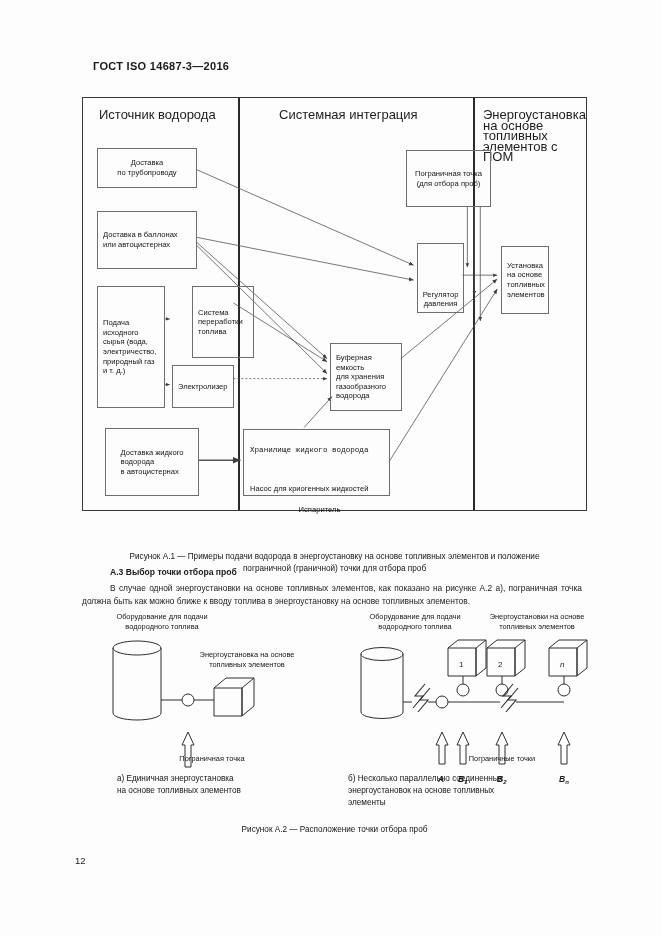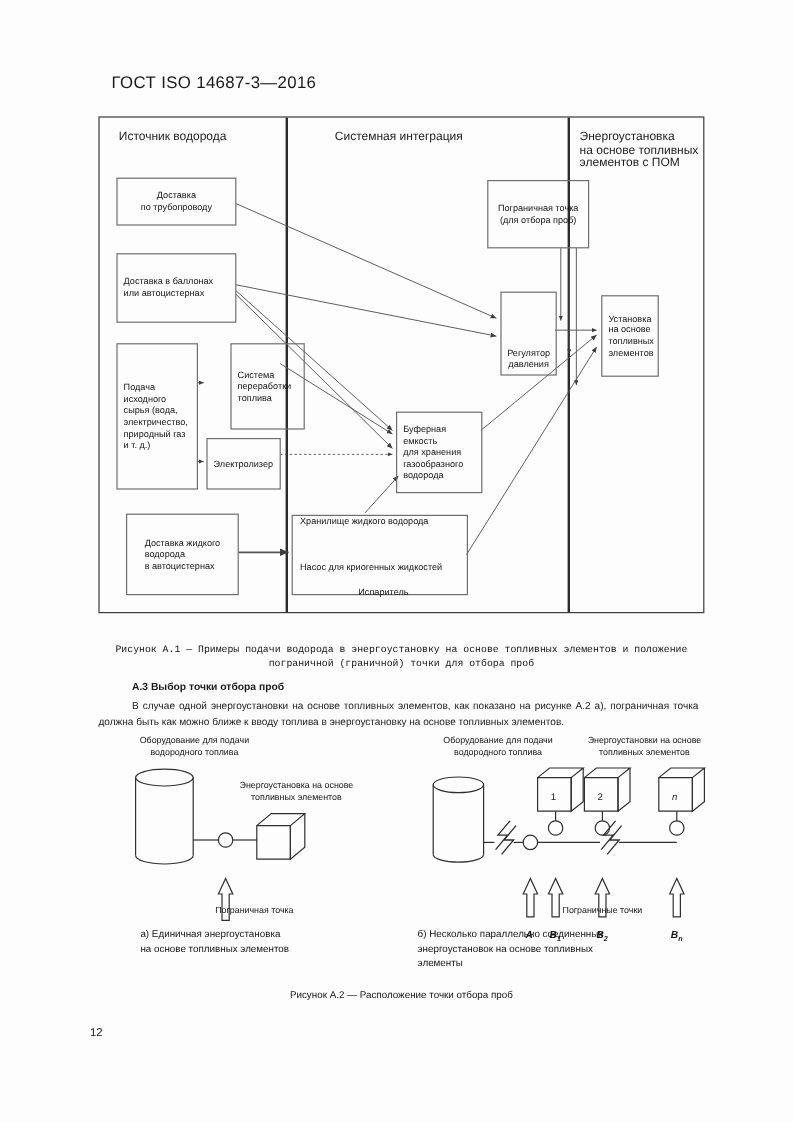--- a/index.html
+++ b/index.html
@@ -18,22 +18,22 @@
   .page {
     position: absolute;
     inset: 0;
     background: #fdfdfd;
   }
   
   .doc-header {
     position: absolute;
     left: 93px;
     top: 60px;
-    font-size: 14px;
-    font-weight: normal;
+    font-size: 11px;
+    font-weight: bold;
     letter-spacing: 0.3px;
   }
   
   .fig1 {
     position: absolute;
     left: 82px;
     top: 97px;
     width: 505px;
     height: 414px;
     border: 1px solid #3a3a3a;
@@ -44,21 +44,21 @@
     top: 0;
     bottom: 0;
     width: 2px;
     background: #2b2b2b;
   }
   .fig1 .colrule.r1 { left: 155px; }
   .fig1 .colrule.r2 { left: 390px; }
 
   .col-title {
     position: absolute;
-    font-size: 10px;
+    font-size: 13px;
     line-height: 10.5px;
     color: #1d1d1d;
   }
   .col-title.c1 { left: 16px; top: 12px; }
   .col-title.c2 { left: 196px; top: 12px; }
   .col-title.c3 { left: 400px; top: 12px; width: 100px; }
 
   .nbox {
     position: absolute;
     border: 1px solid #6e6e6e;
@@ -79,42 +79,42 @@
   #b-cylinders  { left: 14px;  top: 113px; width: 100px; height: 58px; }
   #b-feedstock  { left: 14px;  top: 188px; width: 68px;  height: 122px; }
   #b-fuelproc   { left: 89px;  top: 188px; width: 62px;  height: 72px; margin-left: 20px; }
   #b-electro    { left: 89px;  top: 267px; width: 62px;  height: 43px; text-align: center; }
   #b-liqdeliv   { left: 22px;  top: 330px; width: 94px;  height: 68px; }
   #b-boundary   { left: 323px; top: 52px;  width: 85px;  height: 57px; }
   #b-regulator  { left: 334px; top: 145px; width: 47px;  height: 70px; align-items: flex-end; }
   #b-buffer     { left: 247px; top: 245px; width: 72px;  height: 68px; }
   #b-cryo       { left: 160px; top: 331px; width: 147px; height: 67px; padding: 0; display: block; }
   #b-cryo .line { font-size: 7.6px; padding-left: 6px; }
-  #b-cryo .line:nth-child(1) { margin-top: 0; }
+  #b-cryo .line:nth-child(1) { margin-top: 16px; font-family: Liberation Mono, monospace; }
   #b-cryo .line:nth-child(2) { margin-top: 28px; }
   #b-cryo .line:nth-child(3) { margin-top: 12px; text-align: center; }
   #b-fcsystem   { left: 418px; top: 148px; width: 48px;  height: 68px; }
 
   .fig1 svg.wires {
     position: absolute;
     left: 0; top: 0;
     width: 100%; height: 100%;
     overflow: visible;
     pointer-events: none;
   }
 
   
   .cap {
     position: absolute;
     text-align: center;
     font-size: 8.2px;
     line-height: 12px;
     color: #141414;
   }
-  #cap-fig1 { left: 82px; top: 536px; width: 505px; font-family: Liberation Mono, monospace; }
+  #cap-fig1 { left: 82px; top: 551px; width: 505px; }
 
   .sect-head {
     position: absolute;
     left: 110px;
     top: 567px;
     font-size: 8.6px;
     font-weight: bold;
   }
   .body-par {
     position: absolute;

